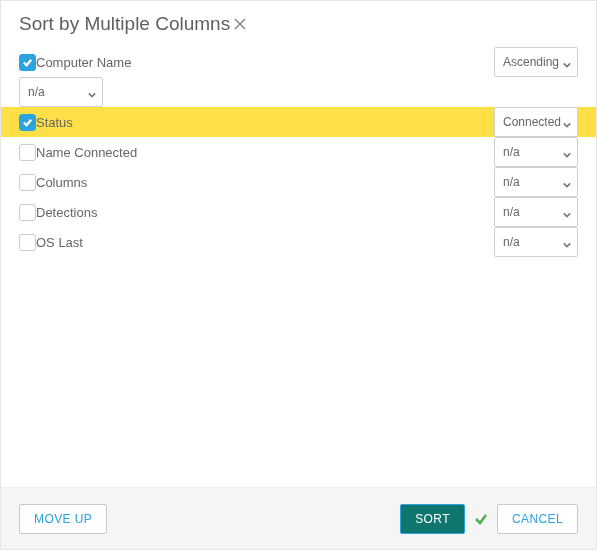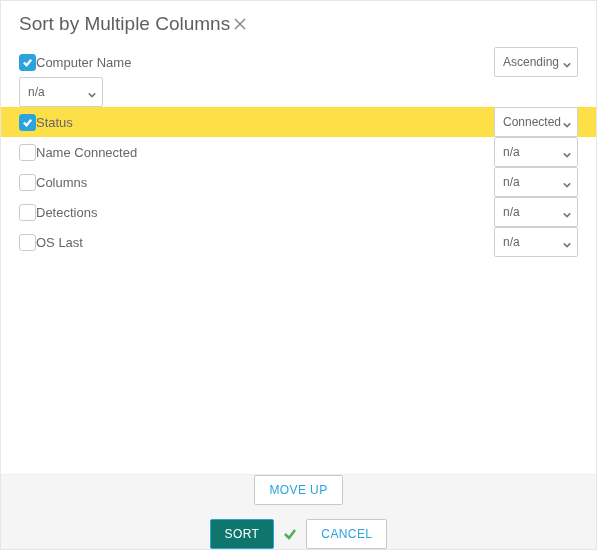--- a/index.html
+++ b/index.html
@@ -112,26 +112,25 @@
   .select .caret svg {
     width: 8px;
     height: 8px;
     stroke: #777;
     stroke-width: 2;
     fill: none;
   }
   .footer {
     background: #f5f5f5;
     border-top: 1px solid #eee;
-    height: 75px;
+    height: 62px;
     display: flex;
     align-items: center;
     justify-content: space-between;
     padding: 0 18px;
-    flex-direction: column;
   }
   .footer-left, .footer-right {
     display: flex;
     align-items: center;
     gap: 8px;
   }
   .btn {
     height: 30px;
     padding: 0 14px;
     border: 1px solid #c9c9c9;

